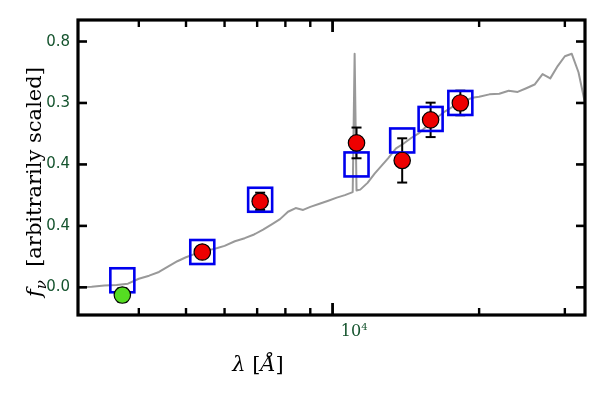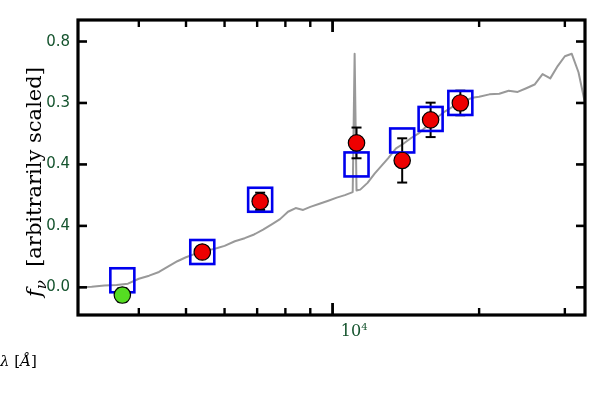--- a/index.html
+++ b/index.html
@@ -11,21 +11,21 @@
   #figure{position:relative;width:600px;height:400px;background:#fff;}
   #plotsvg{position:absolute;left:0;top:0;width:600px;height:400px;}
   .axlabel{
     position:absolute;color:#000;font-family:"DejaVu Serif","Liberation Serif",serif;
     white-space:nowrap;
   }
   #ylabel{
     left:-94px;top:168px;width:260px;text-align:center;font-size:21px;
     transform:rotate(-90deg);transform-origin:50% 50%;
   }
-  #xlabel{left:0px;top:352px;width:516px;text-align:left;font-size:15px;}
+  #xlabel{left:0px;top:352px;width:516px;text-align:center;font-size:21px;}
   .tick-text{
     position:absolute;color:#14532d;font-family:"DejaVu Sans","Liberation Sans",sans-serif;
     font-size:15px;white-space:nowrap;
   }
   .ytick-text{text-align:right;width:46px;}
   .xtick-text{text-align:right;width:70px;font-family:"DejaVu Serif","Liberation Serif",serif;font-size:16px;}
   .xtick-text sup{font-size:10px;vertical-align:super;}
   #annotation{
     position:absolute;left:103px;top:30px;font-size:16px;font-weight:bold;
     font-family:"DejaVu Sans","Liberation Sans",sans-serif;white-space:nowrap;

